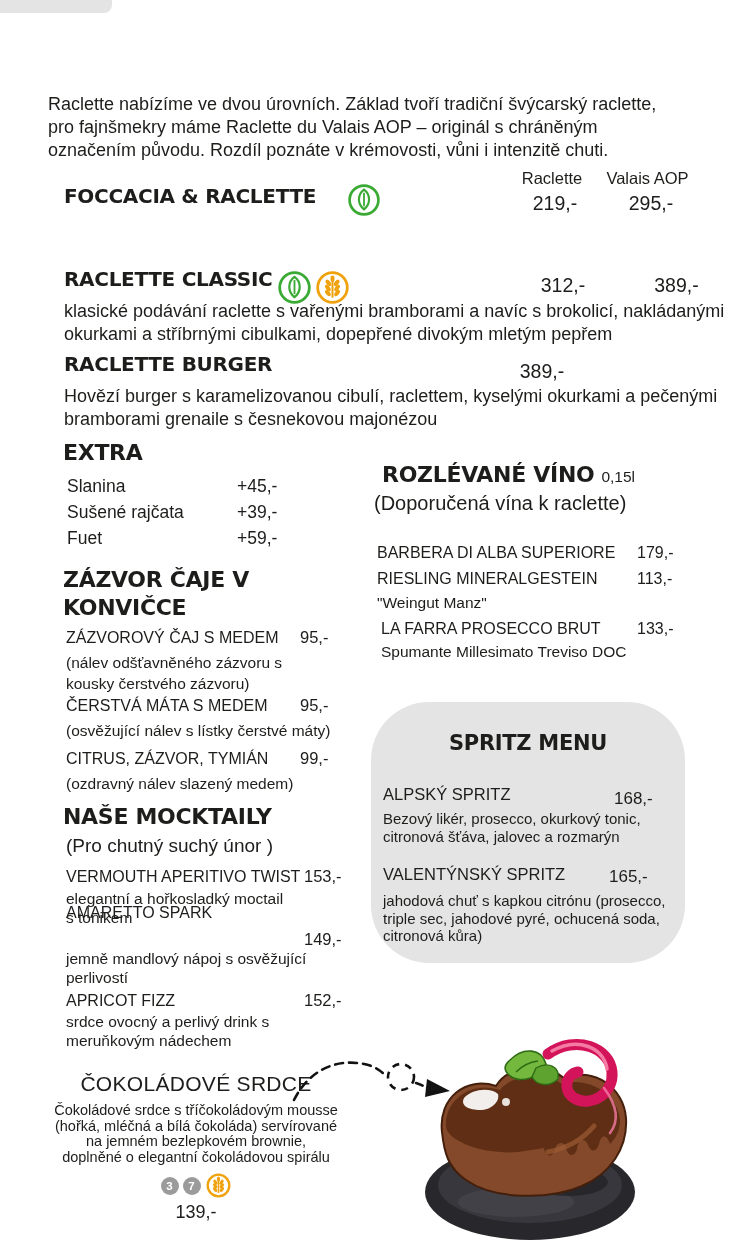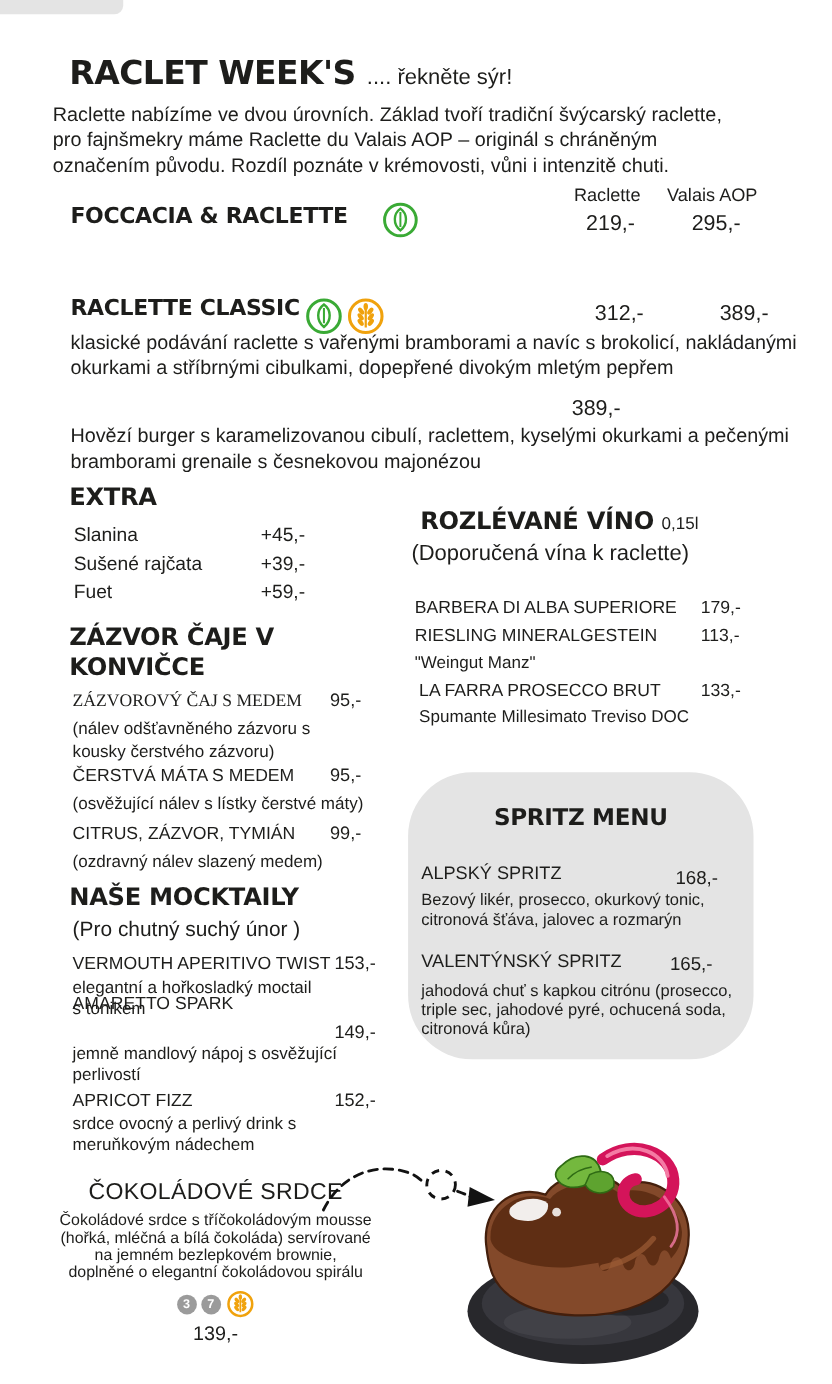--- a/index.html
+++ b/index.html
@@ -15,24 +15,20 @@
          font-size:11.5px;font-weight:700;}
   svg{display:block;}
 </style>
 </head>
 <body>
 
 <div id="page">
 
   <div class="abs" style="left:0;top:0;width:112px;height:13px;background:#d9d9d9;opacity:.7;border-radius:0 0 8px 0;"></div>
 
-  <div class="abs" style="left:63px;top:49px;display:flex;align-items:baseline;">
-    <span class="hd" style="font-size:30px;letter-spacing:-0.5px;">RACLET WEEK'S</span>
-    <span style="font-size:20px;margin-left:10px;">.... řekněte sýr!</span>
-  </div>
   <div class="abs lines" style="left:48px;top:93px;width:680px;font-size:18px;line-height:23.2px;">Raclette nabízíme ve dvou úrovních. Základ tvoří tradiční švýcarský raclette,
 pro fajnšmekry máme Raclette du Valais AOP – originál s chráněným
 označením původu. Rozdíl poznáte v krémovosti, vůni i intenzitě chuti.</div>
 
   <div class="abs ctr" style="left:512px;top:169px;width:80px;font-size:16.5px;">Raclette</div>
   <div class="abs ctr" style="left:600px;top:169px;width:95px;font-size:16.5px;">Valais AOP</div>
 
   <div class="abs hd" style="left:64px;top:184px;font-size:20px;">FOCCACIA &amp; RACLETTE</div>
   <div class="abs" style="left:346px;top:182px;">
     <svg width="36" height="36" viewBox="0 0 40 40">
@@ -63,20 +59,21 @@
       <ellipse cx="25" cy="20.5" rx="2.2" ry="4" fill="#f0a20d" transform="rotate(38 25 20.5)"></ellipse>
       <ellipse cx="15" cy="26" rx="2.2" ry="4" fill="#f0a20d" transform="rotate(-38 15 26)"></ellipse>
       <ellipse cx="25" cy="26" rx="2.2" ry="4" fill="#f0a20d" transform="rotate(38 25 26)"></ellipse>
     </svg>
   </div>
   <div class="abs ctr price" style="left:534px;top:274px;width:58px;font-size:19.5px;">312,-</div>
   <div class="abs ctr price" style="left:648px;top:274px;width:57px;font-size:19.5px;">389,-</div>
   <div class="abs lines" style="left:64px;top:300px;width:700px;font-size:18px;line-height:23px;">klasické podávání raclette s vařenými bramborami a navíc s brokolicí, nakládanými
 okurkami a stříbrnými cibulkami, dopepřené divokým mletým pepřem</div>
 
+  <div class="abs hd" style="left:64px;top:352px;font-size:20px;">RACLETTE BURGER</div>
   <div class="abs ctr price" style="left:512px;top:360px;width:60px;font-size:19.5px;">389,-</div>
   <div class="abs lines" style="left:64px;top:385px;width:700px;font-size:18px;line-height:23px;">Hovězí burger s karamelizovanou cibulí, raclettem, kyselými okurkami a pečenými
 bramborami grenaile s česnekovou majonézou</div>
 
   <div class="abs hd" style="left:63px;top:440px;font-size:22px;">EXTRA</div>
   <div class="abs" style="left:67px;top:476px;font-size:17.5px;">
     <span>Slanina</span>
     <span class="abs price" style="left:170px;top:0;">+45,-</span>
   </div>
   <div class="abs" style="left:67px;top:502px;font-size:17.5px;">
@@ -103,21 +100,21 @@
 
   <div class="abs" style="left:381px;top:620px;font-size:16px;">LA FARRA PROSECCO BRUT</div>
   <div class="abs price" style="left:637px;top:620px;font-size:16px;">133,-</div>
   <div class="abs" style="left:381px;top:643px;font-size:15.5px;">Spumante Millesimato Treviso DOC</div>
 
   <div class="abs hd" style="left:63px;top:566px;font-size:22px;line-height:28px;">
     <div>ZÁZVOR ČAJE V</div>
     <div>KONVIČCE</div>
   </div>
 
-  <div class="abs" style="left:66px;top:629px;font-size:16px;font-family:Liberation Serif, serif;">ZÁZVOROVÝ ČAJ S MEDEM</div>
+  <div class="abs" style="left:66px;top:629px;font-size:16px;">ZÁZVOROVÝ ČAJ S MEDEM</div>
   <div class="abs price" style="left:300px;top:628px;font-size:16.5px;">95,-</div>
   <div class="abs lines" style="left:66px;top:652px;font-size:15.5px;line-height:21px;">(nálev odšťavněného zázvoru s
 kousky čerstvého zázvoru)</div>
 
   <div class="abs" style="left:66px;top:697px;font-size:16px;">ČERSTVÁ MÁTA S MEDEM</div>
   <div class="abs price" style="left:300px;top:696px;font-size:16.5px;">95,-</div>
   <div class="abs lines" style="left:66px;top:720px;font-size:15.5px;line-height:21px;">(osvěžující nálev s lístky čerstvé máty)</div>
 
   <div class="abs" style="left:66px;top:750px;font-size:16px;">CITRUS, ZÁZVOR, TYMIÁN</div>
   <div class="abs price" style="left:300px;top:749px;font-size:16.5px;">99,-</div>

